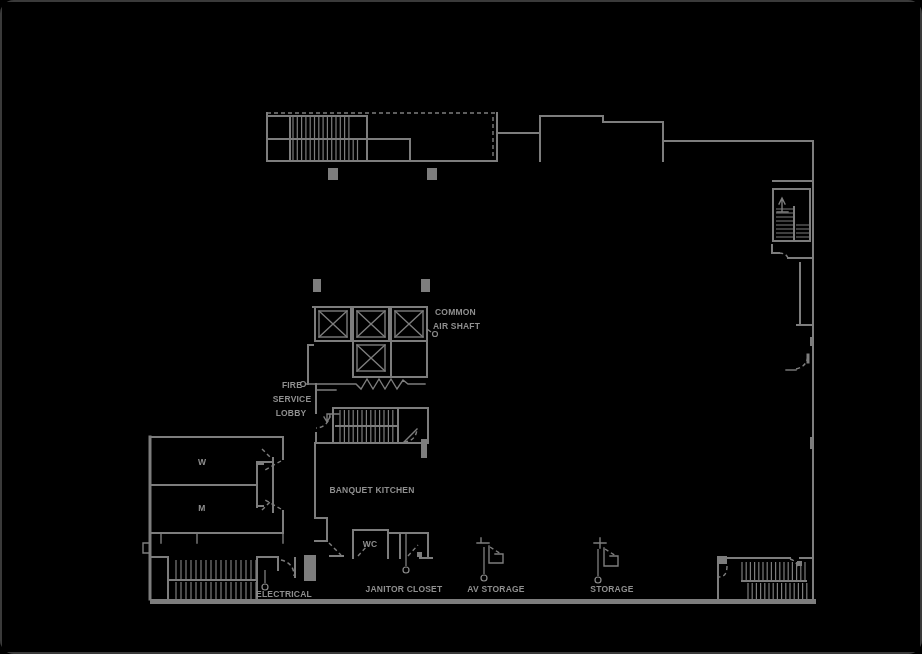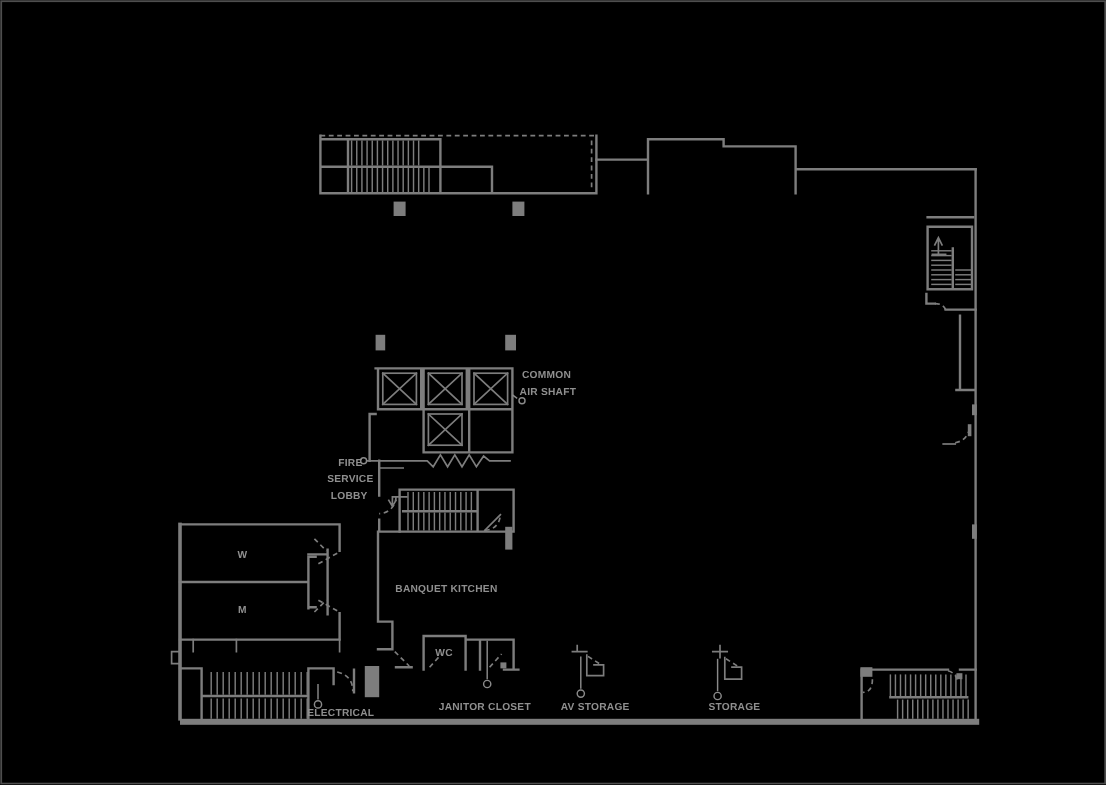--- a/index.html
+++ b/index.html
@@ -1,16 +1,16 @@
 <!DOCTYPE html>
 <html><head>
 <meta charset="utf-8">
 <style>
   html,body{margin:0;padding:0;background:#000;}
-  .stage{position:relative;width:922px;height:654px;background:#000;overflow:hidden;}
+  .stage{position:relative;width:922px;height:654px;background:#000;overflow:hidden;border-radius:14px;}
   svg{display:block;}
   .wall{stroke:#7d7d7d;stroke-width:2;fill:none;stroke-linecap:square;}
   .wall-thick{stroke:#7d7d7d;stroke-width:3;fill:none;stroke-linecap:square;}
   .wall-thin{stroke:#7d7d7d;stroke-width:1.4;fill:none;stroke-linecap:square;}
   .dash{stroke:#7d7d7d;stroke-width:1.4;fill:none;stroke-dasharray:4 3;}
   .fillw{fill:#7d7d7d;stroke:none;}
   .tread line{stroke:#7d7d7d;stroke-width:1.2;}
   .leader{stroke:#8a8a8a;stroke-width:1.2;fill:none;}
   .lcirc{stroke:#8a8a8a;stroke-width:1.2;fill:none;}
   text{font-family:"Liberation Sans",sans-serif;font-weight:bold;font-size:8.5px;

